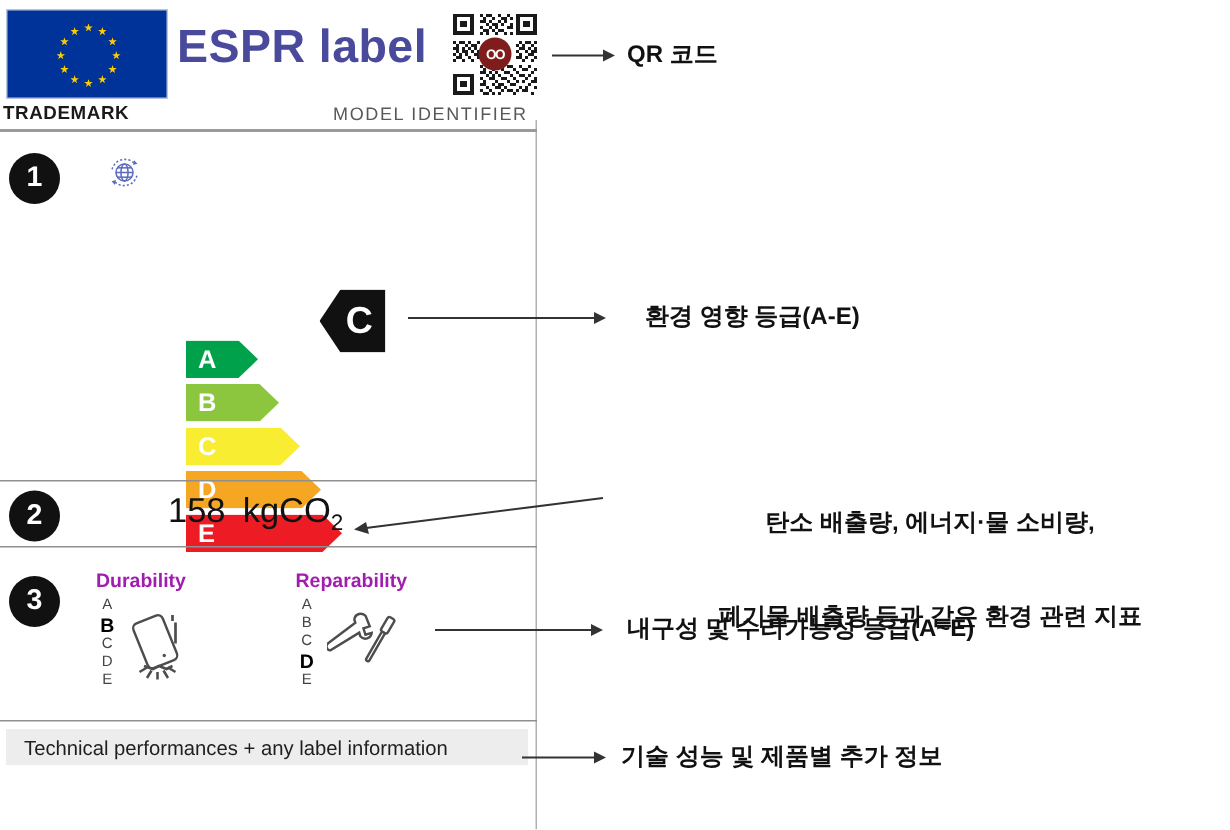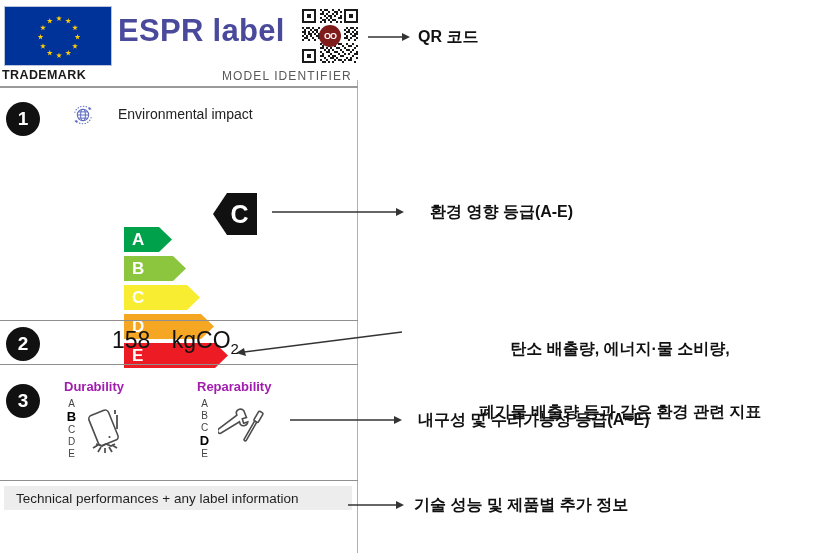--- a/index.html
+++ b/index.html
@@ -305,21 +305,20 @@
         <line x1="5.8" y1="12" x2="18.2" y2="12"></line>
         <line x1="6.8" y1="8.6" x2="17.2" y2="8.6"></line>
         <line x1="6.8" y1="15.4" x2="17.2" y2="15.4"></line>
         <path d="M3 9.6 A9.6 9.6 0 0 1 19 5.2" stroke-dasharray="1.5 1.5"></path>
         <path d="M21 14.4 A9.6 9.6 0 0 1 5 18.8" stroke-dasharray="1.5 1.5"></path>
         <polygon points="19,3 21.4,5.6 18.2,6.6" fill="#5b6bbf" stroke="none"></polygon>
         <polygon points="5,21 2.6,18.4 5.8,17.4" fill="#5b6bbf" stroke="none"></polygon>
       </svg>
     </div>
 
-    <div class="section1-title" style="left:118px; top:18px;">Environmental impact</div>
 
     <div class="bars" id="grade-bars">
         <div class="bar" style="background: rgb(0, 161, 75); width: 48px;">
           <span>A</span>
         </div>
         <div class="bar" style="background: rgb(140, 198, 63); width: 62px;">
           <span>B</span>
         </div>
         <div class="bar" style="background: rgb(249, 237, 50); width: 76px;">
           <span style="color: rgb(255, 255, 255);">C</span>
@@ -334,21 +333,21 @@
 
     <div class="grade-marker" style="left:213px; top:105px;">
       <span>C</span>
     </div>
 
     <div class="h-rule" style="left:0px; top:232px; width:358px; height:1px;"></div>
 
     <div class="badge" style="left:6px; top:239px;">2</div>
     <div style="position:absolute; left:112px; top:239px; font-size:23px; color:#111;">
       <span>158</span>
-      <span style="margin-left:15px;">kgCO</span><sub style="font-size:15px">2</sub>
+      <span style="margin-left:5px;">kgCO</span><sub style="font-size:15px">2</sub>
     </div>
 
     <div class="h-rule" style="left:0px; top:276px; width:358px; height:1px;"></div>
 
     <div class="badge" style="left:6px; top:296px;">3</div>
 
     <div class="sub-title" style="left:64px; top:291px;">Durability</div>
     <div class="letters" id="dur-letters" style="left:66px; top:310px;">
         <div>A</div>
         <div class="hl">B</div>

